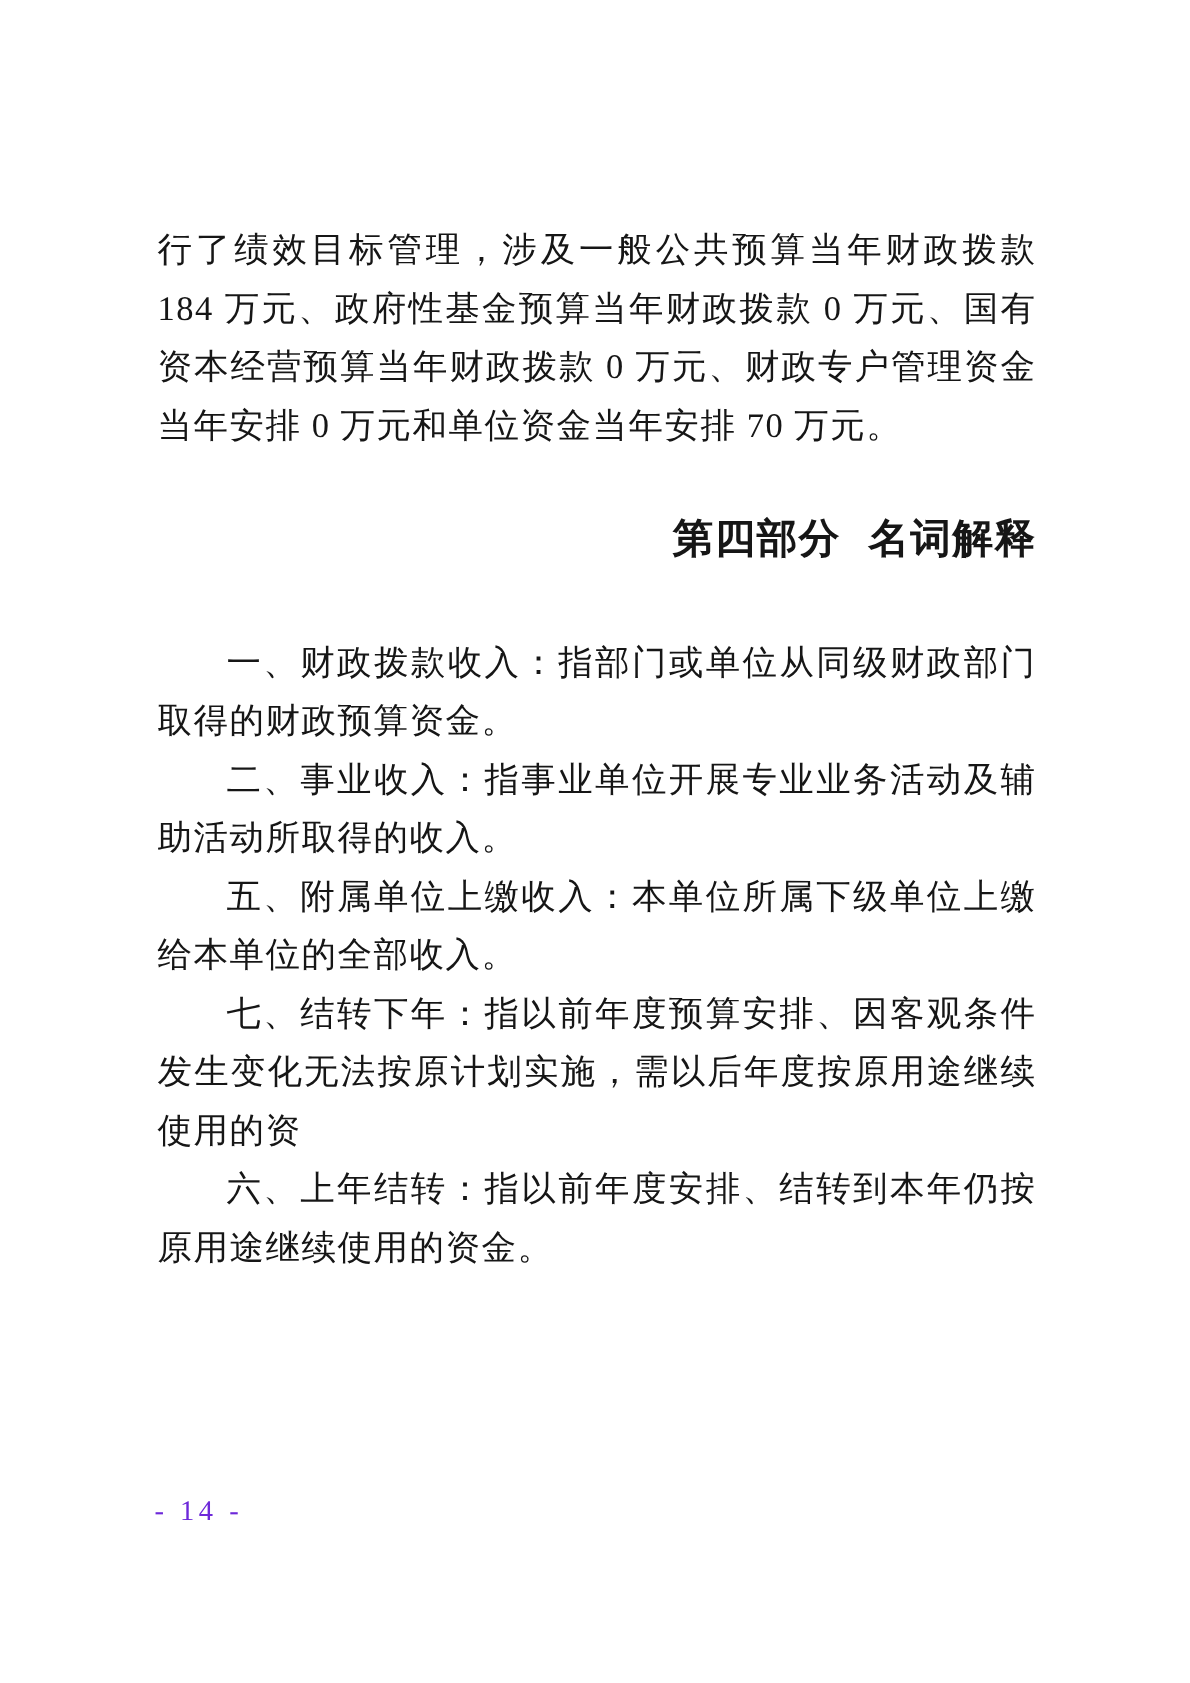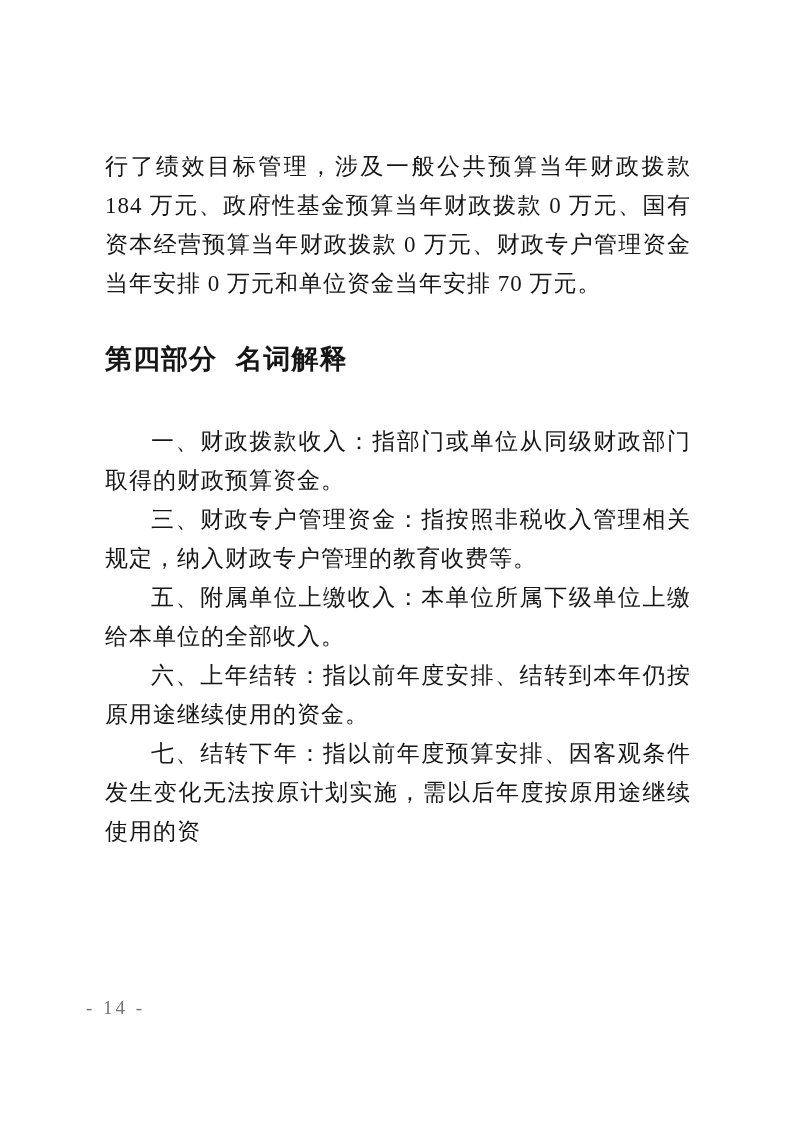--- a/index.html
+++ b/index.html
@@ -27,21 +27,21 @@
     margin: 0;
     font-size: 23px;
     line-height: 39px;
     text-align: justify;
     letter-spacing: 1px;
   }
   .heading {
     margin: 35px 0 0 0;
     font-size: 27px;
     line-height: 42px;
-    text-align: left;
+    text-align: right;
     font-weight: bold;
     font-family: "Liberation Sans", "DejaVu Sans", sans-serif;
     letter-spacing: 1px;
     word-spacing: 10px;
   }
   .terms {
     margin-top: 42px;
   }
   .term-para {
     margin: 0;
@@ -50,36 +50,36 @@
     text-align: justify;
     text-indent: 46px;
     letter-spacing: 1px;
   }
   .term-label {
     font-weight: normal;
     font-family: "Liberation Sans", "DejaVu Sans", sans-serif;
   }
   .page-number {
     position: absolute;
-    left: 86px;
+    left: 103px;
     top: 997px;
     font-size: 19px;
     letter-spacing: 3px;
-    color: #737373;
+    color: #6d28d9;
   }
 </style>
 </head>
 <body>
 
 <div class="page">
   <div class="content">
     <p class="intro">行了绩效目标管理，涉及一般公共预算当年财政拨款 184 万元、政府性基金预算当年财政拨款 0 万元、国有资本经营预算当年财政拨款 0 万元、财政专户管理资金当年安排 0 万元和单位资金当年安排 70 万元。</p>
     <h2 class="heading">第四部分 名词解释</h2>
     <div class="terms">
         <p class="term-para"><span class="term-label">一、财政拨款收入：</span><span class="term-def">指部门或单位从同级财政部门取得的财政预算资金。</span></p>
-        <p class="term-para"><span class="term-label">三、财政专户管理资金：</span><span class="term-def">指按照非税收入管理相关规定，纳入财政专户管理的教育收费等。</span></p>
+        <p class="term-para"><span class="term-label">二、事业收入：</span><span class="term-def">指事业单位开展专业业务活动及辅助活动所取得的收入。</span></p>
         <p class="term-para"><span class="term-label">五、附属单位上缴收入：</span><span class="term-def">本单位所属下级单位上缴给本单位的全部收入。</span></p>
+        <p class="term-para"><span class="term-label">七、结转下年：</span><span class="term-def">指以前年度预算安排、因客观条件发生变化无法按原计划实施，需以后年度按原用途继续使用的资</span></p>
         <p class="term-para"><span class="term-label">六、上年结转：</span><span class="term-def">指以前年度安排、结转到本年仍按原用途继续使用的资金。</span></p>
-        <p class="term-para"><span class="term-label">七、结转下年：</span><span class="term-def">指以前年度预算安排、因客观条件发生变化无法按原计划实施，需以后年度按原用途继续使用的资</span></p>
       </div>
   </div>
   <div class="page-number">- 14 -</div>
 </div>
 
 </body></html>

